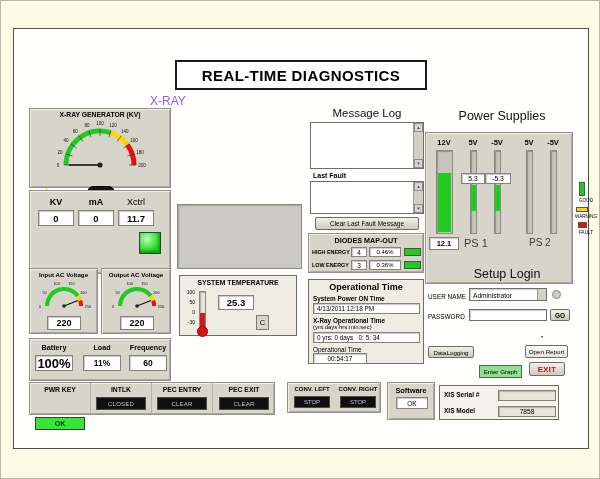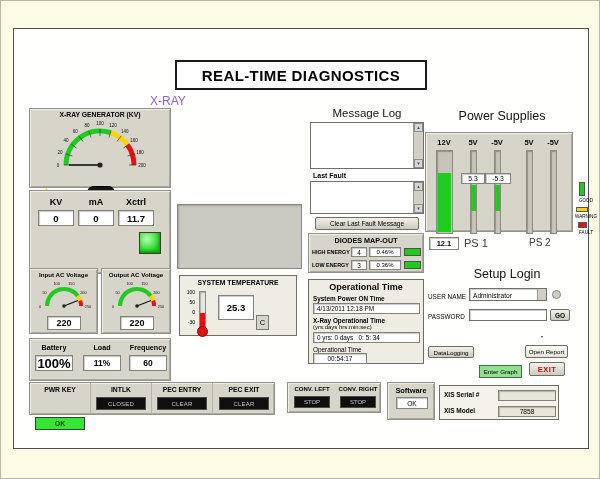--- a/index.html
+++ b/index.html
@@ -58,21 +58,21 @@
     </svg>
     <div class="abs ctr" style="left:8px;top:59px;width:17px;height:15px;background:#ffd900;clip-path:polygon(50% 0,100% 100%,0 100%);font-size:8px;align-items:flex-end;color:#000;">
       <span>⚡</span>
     </div>
     <div class="abs ctr" style="left:57px;top:57px;width:28px;height:13px;border-radius:8px;background:#141414;color:#fff;font-size:6.5px;font-weight:bold;letter-spacing:.5px;border:1px solid #000;cursor:pointer;">OFF</div>
   </div>
 
   <div class="panel" style="left:28px;top:189px;width:142px;height:84px;">
     <div class="lbl" style="left:8px;top:6px;width:36px;text-align:center;font-weight:bold;font-size:9px;">KV</div>
     <div class="lbl" style="left:48px;top:6px;width:36px;text-align:center;font-weight:bold;font-size:9px;">mA</div>
-    <div class="lbl" style="left:88px;top:6px;width:36px;text-align:center;font-weight:bold;font-size:9px;">Xctrl</div>
+    <div class="lbl" style="left:88px;top:6px;width:36px;text-align:center;font-weight:normal;font-size:9px;">Xctrl</div>
     <div class="sunken" style="left:8px;top:19px;width:36px;height:16px;font-size:9.5px;font-weight:bold;">0</div>
     <div class="sunken" style="left:48px;top:19px;width:36px;height:16px;font-size:9.5px;font-weight:bold;">0</div>
     <div class="sunken" style="left:88px;top:19px;width:36px;height:16px;font-size:9.5px;font-weight:bold;">11.7</div>
     <div class="led" style="left:109px;top:41px;width:22px;height:22px;"></div>
   </div>
 
   <div class="panel" style="left:28px;top:267px;width:69px;height:66px;">
     <div class="ptitle" style="top:2px;font-size:6.2px;">Input AC Voltage</div>
     <svg class="abs" style="left:2px;top:10px;" width="64" height="34" viewBox="0 0 64 34">
       <path d="M15 27 A17 17 0 0 1 45.8 17" fill="none" stroke="#1ecb1e" stroke-width="4"></path>
@@ -125,21 +125,21 @@
 
   <div class="wpanel" style="left:178px;top:274px;width:118px;height:61px;">
     <div class="ptitle" style="top:3px;font-size:6.8px;">SYSTEM TEMPERATURE</div>
     <div class="lbl" style="left:2px;top:13px;width:13px;text-align:right;font-size:5px;">100</div>
     <div class="lbl" style="left:2px;top:23px;width:13px;text-align:right;font-size:5px;">50</div>
     <div class="lbl" style="left:2px;top:33px;width:13px;text-align:right;font-size:5px;">0</div>
     <div class="lbl" style="left:2px;top:43px;width:13px;text-align:right;font-size:5px;">-30</div>
     <div class="track" style="left:19px;top:15px;width:7px;height:38px;background:#e7e7e2;"></div>
     <div class="abs" style="left:20px;top:37px;width:5px;height:15px;background:#e01212;"></div>
     <div class="abs" style="left:17px;top:50px;width:11px;height:11px;border-radius:50%;background:#e01212;border:1px solid #8a0c0c;"></div>
-    <div class="sunken" style="left:38px;top:19px;width:36px;height:25px;font-size:9.5px;font-weight:bold;">25.3</div>
+    <div class="sunken" style="left:38px;top:19px;width:36px;height:15px;font-size:9.5px;font-weight:bold;">25.3</div>
     <div class="abs ctr" style="left:76px;top:19px;width:13px;height:15px;background:#d7d4c9;border:1px solid #777;font-size:7.5px;">C</div>
   </div>
 
   <div class="lbl" style="left:309px;top:106px;width:114px;text-align:center;font-size:11.5px;color:#111;">Message Log</div>
   <div class="abs" style="left:309px;top:121px;width:114px;height:47px;background:#fff;border:1px solid #70706a;">
     <div class="scroll">
       <div class="sbtn" style="top:0;">
           <span>▲</span>
         </div>
       <div class="sbtn" style="bottom:0;top:auto;">
@@ -177,21 +177,21 @@
     <div class="lbl" style="left:4px;top:15px;font-size:6.4px;font-weight:bold;">System Power ON Time</div>
     <div class="sunken" style="left:4px;top:23px;width:107px;height:11px;font-size:6.4px;justify-content:flex-start;padding-left:3px;">4/13/2011 12:18 PM</div>
     <div class="lbl" style="left:4px;top:37px;font-size:6.4px;font-weight:bold;">X-Ray Operational Time</div>
     <div class="lbl" style="left:4px;top:44px;font-size:6px;">(yrs:days hrs:min:sec)</div>
     <div class="sunken" style="left:4px;top:52px;width:107px;height:11px;font-size:6.4px;justify-content:flex-start;padding-left:3px;white-space:pre;">0 yrs: 0 days   0: 5: 34</div>
     <div class="lbl" style="left:4px;top:66px;font-size:6.4px;">Operational Time</div>
     <div class="sunken" style="left:4px;top:73px;width:54px;height:11px;font-size:6.4px;">00:54:17</div>
   </div>
 
   <div class="lbl" style="left:432px;top:108px;width:138px;text-align:center;font-size:12.5px;color:#111;">Power Supplies</div>
-  <div class="panel" style="left:424px;top:131px;width:148px;height:100px;">
+  <div class="panel" style="left:424px;top:131px;width:148px;height:152px;">
     <div class="lbl" style="left:4px;top:5px;width:28px;text-align:center;font-weight:bold;font-size:7.5px;">12V</div>
     <div class="lbl" style="left:36px;top:5px;width:22px;text-align:center;font-weight:bold;font-size:7.5px;">5V</div>
     <div class="lbl" style="left:60px;top:5px;width:22px;text-align:center;font-weight:bold;font-size:7.5px;">-5V</div>
     <div class="lbl" style="left:92px;top:5px;width:22px;text-align:center;font-weight:bold;font-size:7.5px;">5V</div>
     <div class="lbl" style="left:116px;top:5px;width:22px;text-align:center;font-weight:bold;font-size:7.5px;">-5V</div>
     <div class="track" style="left:10px;top:17px;width:17px;height:84px;">
       <div class="abs" style="left: 1px; right: 1px; bottom: 1px; height: 72%; background: rgb(30, 203, 30);"></div>
     </div>
     <div class="track" style="left:44px;top:17px;width:7px;height:84px;"></div>
     <div class="track" style="left:68px;top:17px;width:7px;height:84px;"></div>

